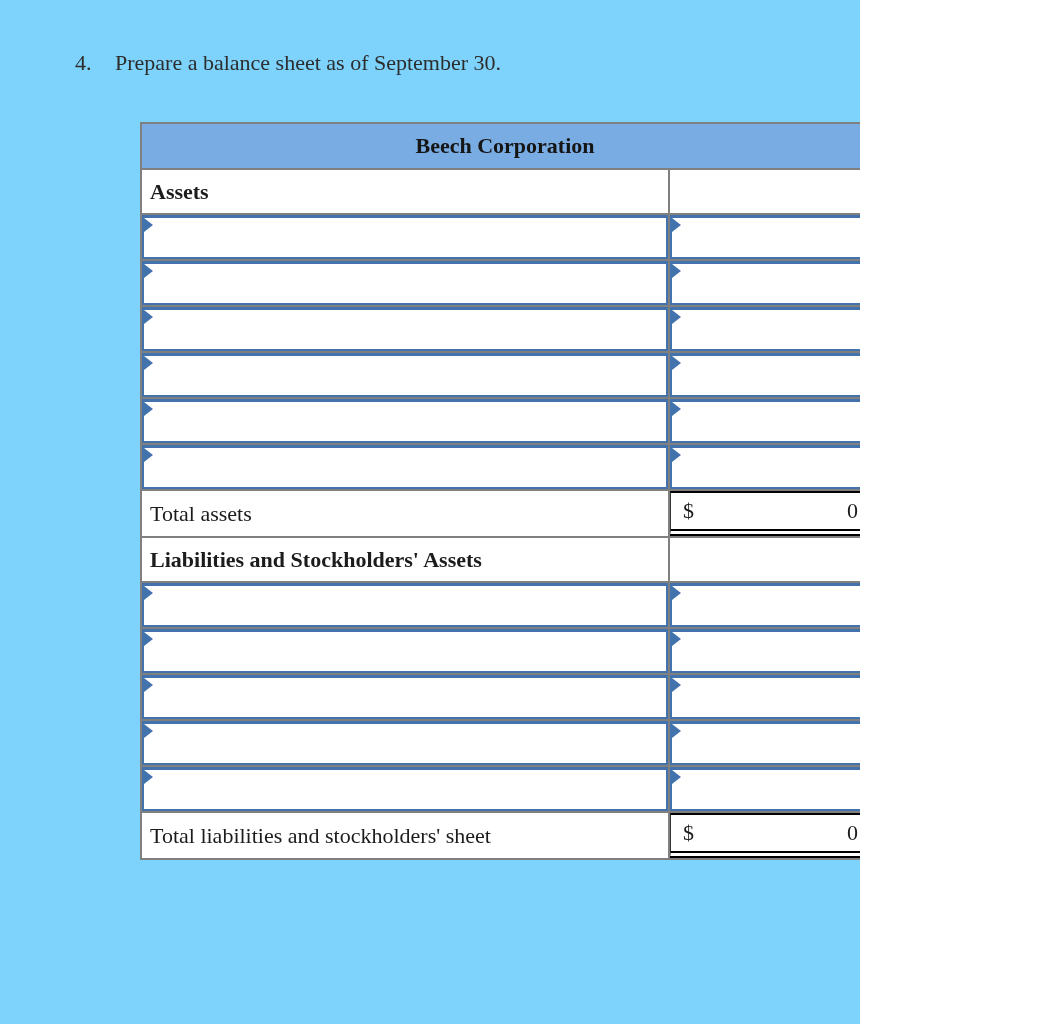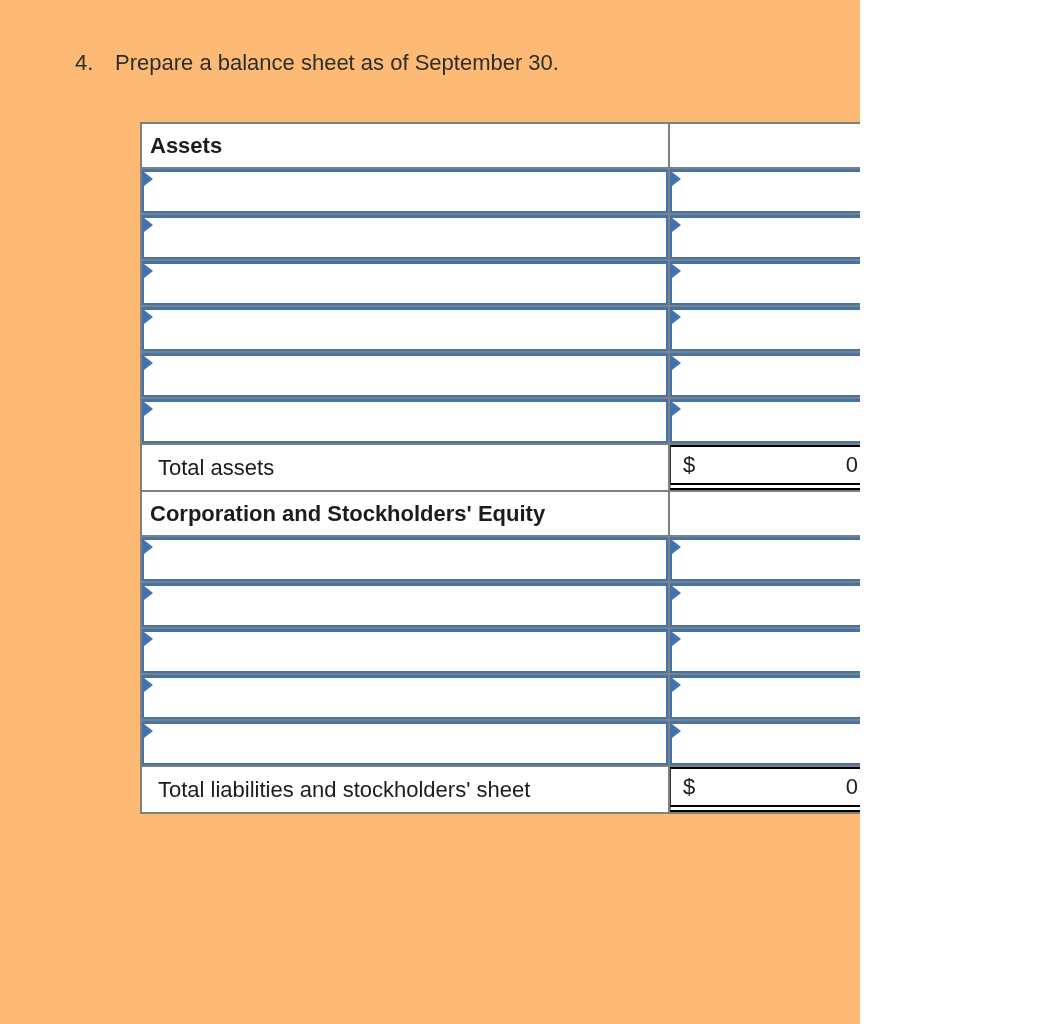--- a/index.html
+++ b/index.html
@@ -8,22 +8,23 @@
     background: #ffffff;
     width: 1060px;
     height: 1024px;
     font-family: "Liberation Sans", sans-serif;
     color: #1c1c1c;
   }
   .page {
     position: relative;
     width: 860px;
     height: 1024px;
-    background: #fdba74;
+    background: #7dd3fc;
     overflow: hidden;
+    font-family: Liberation Serif, serif;
   }
   .instruction {
     position: absolute;
     left: 75px;
     top: 50px;
     font-size: 22px;
     color: #2d2d2d;
     white-space: nowrap;
   }
   .instruction .num {
@@ -75,21 +76,21 @@
     top: 0;
     left: 0;
     width: 0;
     height: 0;
     border-top: 7px solid transparent;
     border-bottom: 7px solid transparent;
     border-left: 9px solid #4273ad;
   }
   tr.total td.lbl {
     height: 45px;
-    padding-left: 16px;
+    padding-left: 8px;
     font-weight: normal;
   }
   .total-box {
     box-sizing: border-box;
     height: 45px;
     border-top: 2px solid #000000;
     border-bottom: 7px double #000000;
     border-left: 1px solid #333333;
     border-right: 1px solid #333333;
     display: flex;
@@ -108,20 +109,23 @@
     <span class="num">4.</span><span>Prepare a balance sheet as of September 30.</span>
   </div>
 
   <table class="sheet">
     <colgroup>
       <col style="width:528px">
       <col style="width:200px">
     </colgroup>
 
     <tbody>
+      <tr class="hdr">
+        <td colspan="2">Beech Corporation</td>
+      </tr>
     </tbody>
 
     <tbody>
       <tr class="section">
         <td class="lbl">Assets</td>
         <td></td>
       </tr>
     </tbody>
 
     <tbody>
@@ -206,21 +210,21 @@
           <div class="total-box">
             <span>$</span>
             <span>0</span>
           </div>
         </td>
       </tr>
     </tbody>
 
     <tbody>
       <tr class="section">
-        <td class="lbl">Corporation and Stockholders' Equity</td>
+        <td class="lbl">Liabilities and Stockholders' Assets</td>
         <td></td>
       </tr>
     </tbody>
 
     <tbody>
         <tr class="inp">
           <td>
             <div class="input-box">
               <span class="flag"></span>
             </div>

